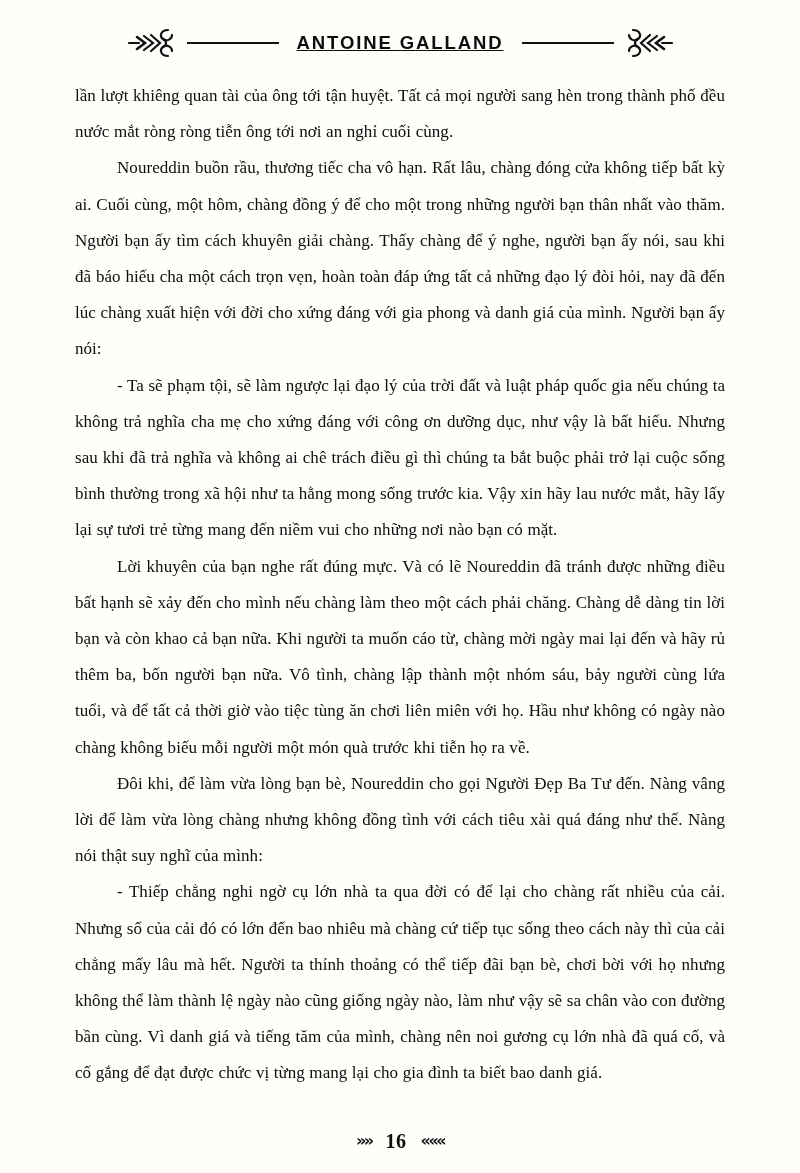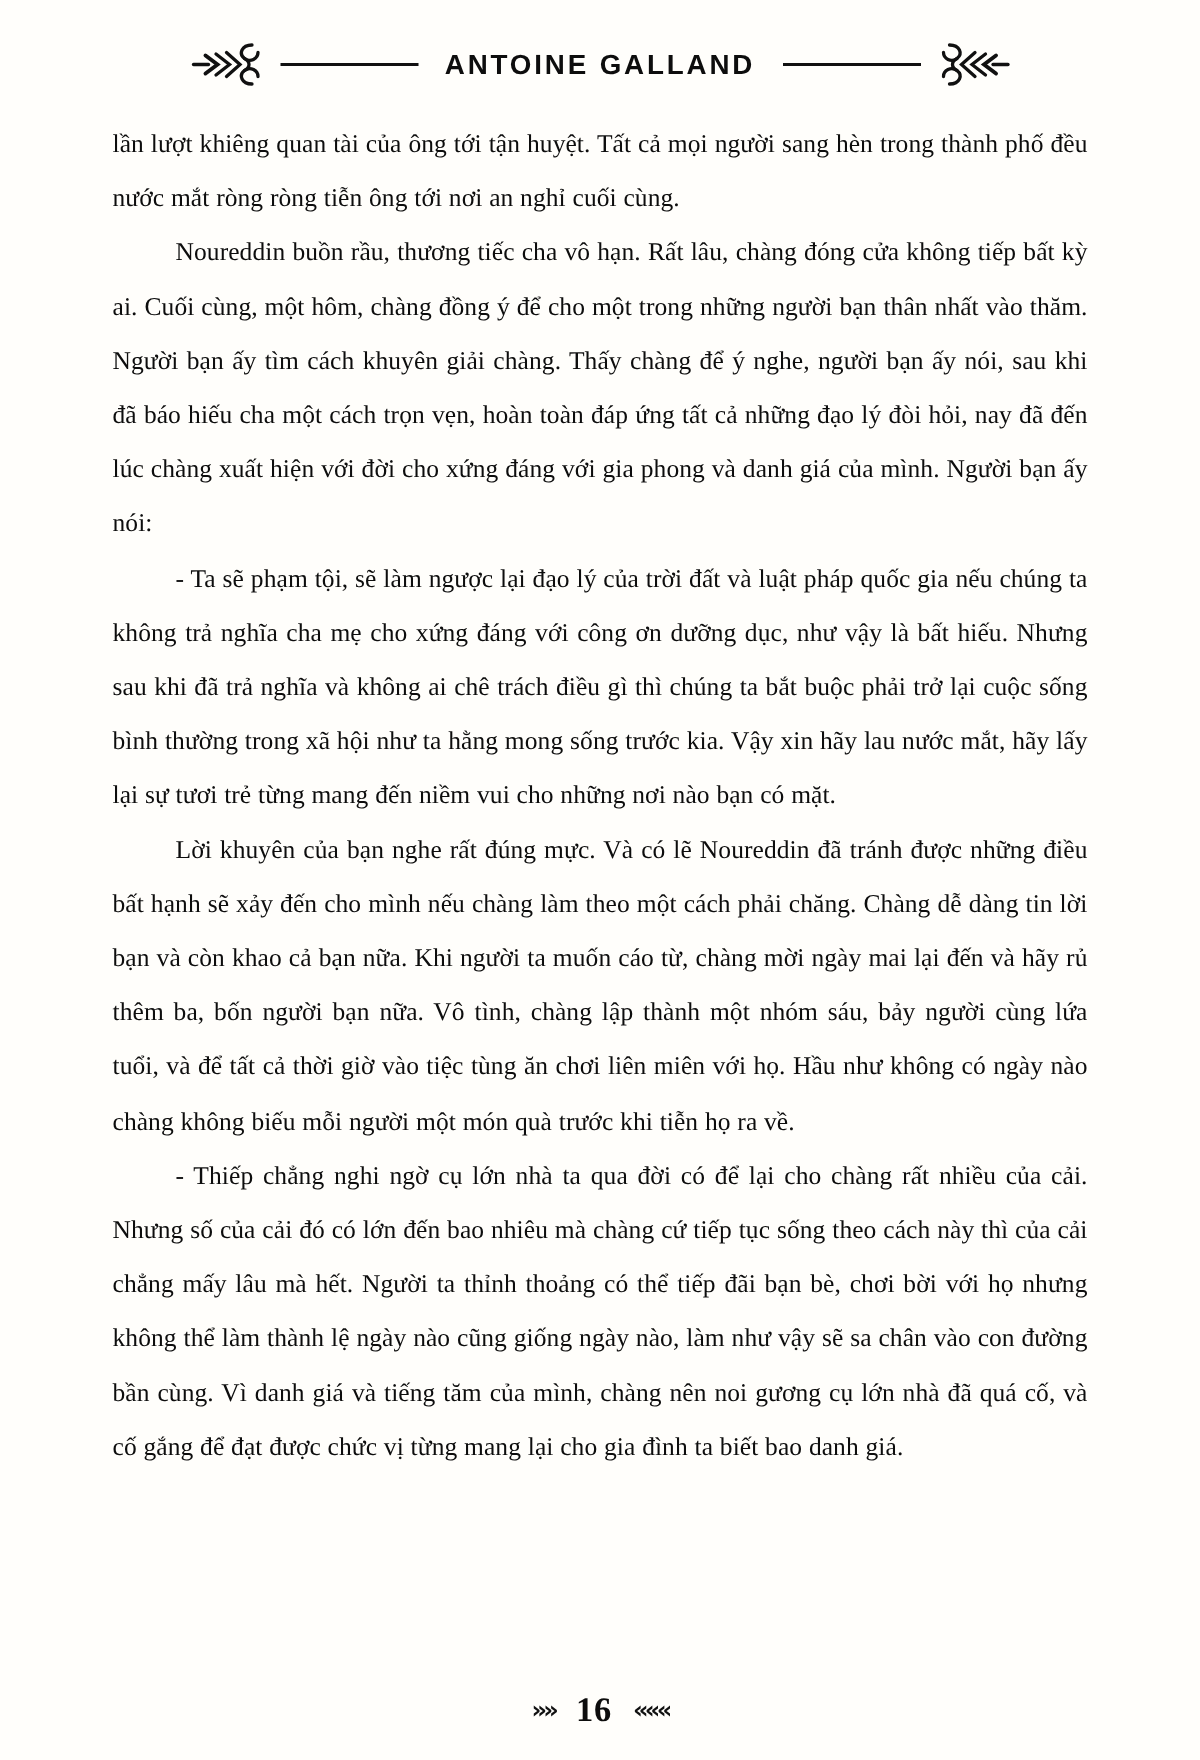--- a/index.html
+++ b/index.html
@@ -24,20 +24,21 @@
 
   
   .running-head {
     display: flex;
     align-items: center;
     justify-content: center;
     height: 76px;
     gap: 0;
     padding-top: 10px;
     box-sizing: border-box;
+    text-decoration: underline;
   }
   .ornament {
     width: 52px;
     height: 40px;
     flex: 0 0 auto;
     display: block;
   }
   .ornament svg { display: block; }
   .head-rule {
     width: 92px;
@@ -91,21 +92,21 @@
     font-family: "DejaVu Sans", sans-serif;
     font-size: 16px;
     font-weight: bold;
     letter-spacing: -2.5px;
     line-height: 1;
     color: #111;
   }
   .folio {
     font-family: "Liberation Serif", "DejaVu Serif", serif;
     font-weight: bold;
-    font-size: 23px;
+    font-size: 20px;
     line-height: 1;
     letter-spacing: 0.5px;
   }
 </style>
 </head>
 <body>
 
 <div class="page">
 
   <div class="running-head">
@@ -138,20 +139,21 @@
         </g>
       </svg>
     </span>
   </div>
 
   <div class="body-text">
     <p class="para noindent">lần lượt khiêng quan tài của ông tới tận huyệt. Tất cả mọi người sang hèn trong thành phố đều nước mắt ròng ròng tiễn ông tới nơi an nghỉ cuối cùng.</p>
     <p class="para indent">Noureddin buồn rầu, thương tiếc cha vô hạn. Rất lâu, chàng đóng cửa không tiếp bất kỳ ai. Cuối cùng, một hôm, chàng đồng ý để cho một trong những người bạn thân nhất vào thăm. Người bạn ấy tìm cách khuyên giải chàng. Thấy chàng để ý nghe, người bạn ấy nói, sau khi đã báo hiếu cha một cách trọn vẹn, hoàn toàn đáp ứng tất cả những đạo lý đòi hỏi, nay đã đến lúc chàng xuất hiện với đời cho xứng đáng với gia phong và danh giá của mình. Người bạn ấy nói:</p>
     <p class="para indent">- Ta sẽ phạm tội, sẽ làm ngược lại đạo lý của trời đất và luật pháp quốc gia nếu chúng ta không trả nghĩa cha mẹ cho xứng đáng với công ơn dưỡng dục, như vậy là bất hiếu. Nhưng sau khi đã trả nghĩa và không ai chê trách điều gì thì chúng ta bắt buộc phải trở lại cuộc sống bình thường trong xã hội như ta hằng mong sống trước kia. Vậy xin hãy lau nước mắt, hãy lấy lại sự tươi trẻ từng mang đến niềm vui cho những nơi nào bạn có mặt.</p>
     <p class="para indent">Lời khuyên của bạn nghe rất đúng mực. Và có lẽ Noureddin đã tránh được những điều bất hạnh sẽ xảy đến cho mình nếu chàng làm theo một cách phải chăng. Chàng dễ dàng tin lời bạn và còn khao cả bạn nữa. Khi người ta muốn cáo từ, chàng mời ngày mai lại đến và hãy rủ thêm ba, bốn người bạn nữa. Vô tình, chàng lập thành một nhóm sáu, bảy người cùng lứa tuổi, và để tất cả thời giờ vào tiệc tùng ăn chơi liên miên với họ. Hầu như không có ngày nào chàng không biếu mỗi người một món quà trước khi tiễn họ ra về.</p>
+    <p class="para indent">Đôi khi, để làm vừa lòng bạn bè, Noureddin cho gọi Người Đẹp Ba Tư đến. Nàng vâng lời để làm vừa lòng chàng nhưng không đồng tình với cách tiêu xài quá đáng như thế. Nàng nói thật suy nghĩ của mình:</p>
     <p class="para indent">- Thiếp chẳng nghi ngờ cụ lớn nhà ta qua đời có để lại cho chàng rất nhiều của cải. Nhưng số của cải đó có lớn đến bao nhiêu mà chàng cứ tiếp tục sống theo cách này thì của cải chẳng mấy lâu mà hết. Người ta thỉnh thoảng có thể tiếp đãi bạn bè, chơi bời với họ nhưng không thể làm thành lệ ngày nào cũng giống ngày nào, làm như vậy sẽ sa chân vào con đường bần cùng. Vì danh giá và tiếng tăm của mình, chàng nên noi gương cụ lớn nhà đã quá cố, và cố gắng để đạt được chức vị từng mang lại cho gia đình ta biết bao danh giá.</p>
   </div>
 
   <div class="footer">
     <span class="chev">»»</span>
     <span class="folio">16</span>
     <span class="chev">«««</span>
   </div>
 
 </div>

